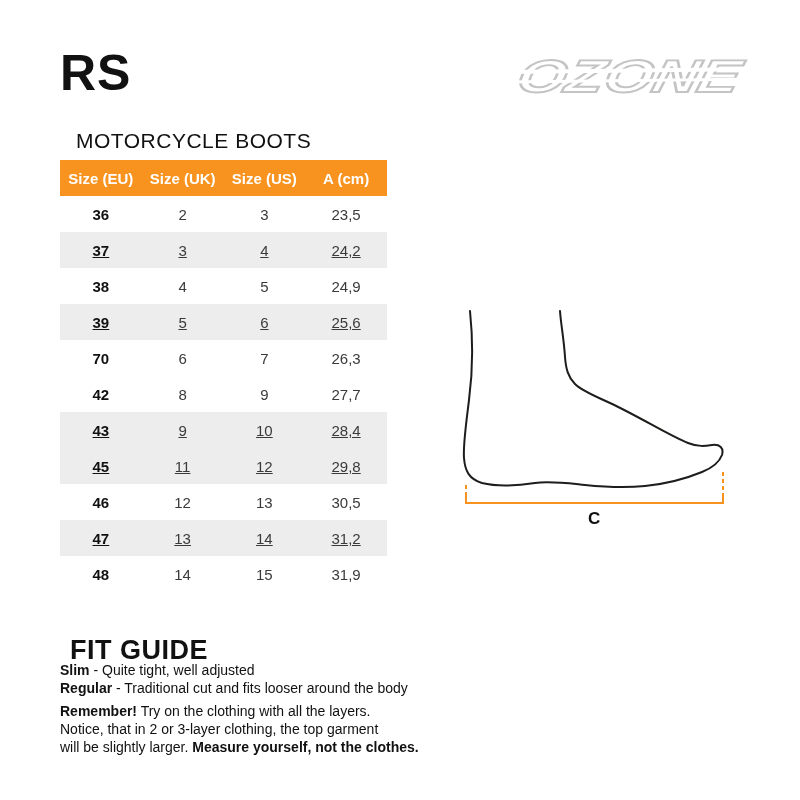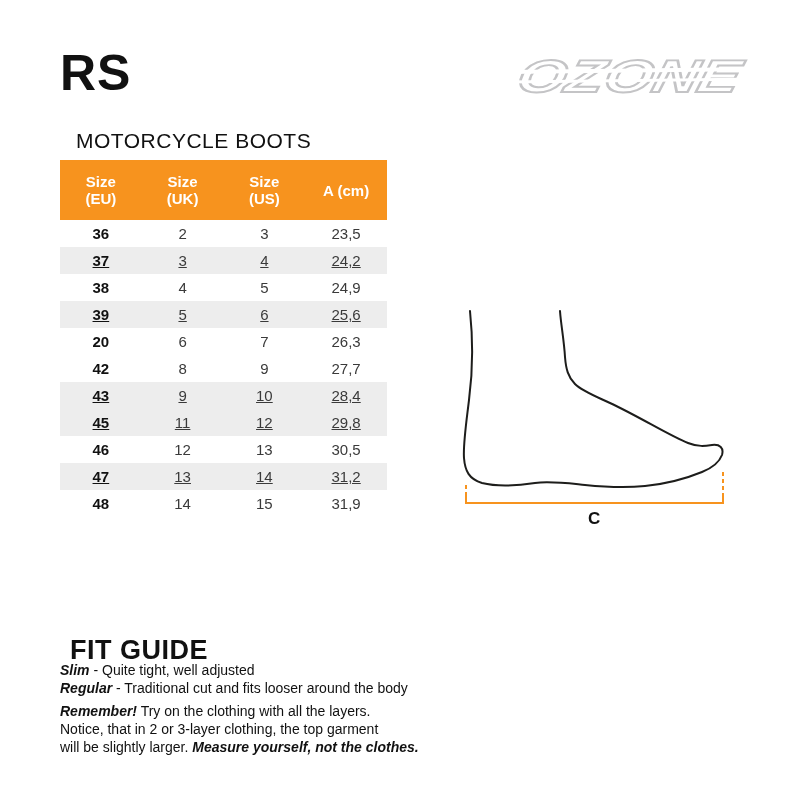--- a/index.html
+++ b/index.html
@@ -6,34 +6,34 @@
   body{font-family:"Liberation Sans", sans-serif; color:#111;}
   .canvas{position:relative;width:800px;height:800px;background:#ffffff;overflow:hidden;}
 
   
   .product-title{position:absolute;left:60px;top:48px;font-size:50px;font-weight:bold;letter-spacing:1px;line-height:1;margin:0;}
   .product-subtitle{position:absolute;left:60px;top:113px;font-size:21px;font-weight:normal;letter-spacing:0.5px;margin:16px;}
   .brand-logo{position:absolute;left:500px;top:46px;}
 
   
   table.size-table{position:absolute;left:60px;top:160px;width:327px;border-collapse:collapse;table-layout:fixed;}
-  table.size-table th{background:var(--accent);color:#ffffff;font-size:15px;font-weight:bold;height:36px;text-align:center;padding:12px;}
-  table.size-table td{height:27px;text-align:center;font-size:15px;color:#3a3a3a;padding:0;}
+  table.size-table th{background:var(--accent);color:#ffffff;font-size:15px;font-weight:bold;height:36px;text-align:center;padding:0;}
+  table.size-table td{height:36px;text-align:center;font-size:15px;color:#3a3a3a;padding:0;}
   table.size-table td.eu{font-weight:bold;color:#111;}
   table.size-table tr.stripe td{background:var(--stripe);text-decoration:underline;}
 
   
   .foot-diagram{position:absolute;left:440px;top:295px;}
 
   
   .fit-heading{position:absolute;left:60px;top:625px;font-size:27px;font-weight:bold;letter-spacing:0.5px;margin:10px;}
   .fit-lines{position:absolute;left:60px;top:661px;font-size:14px;line-height:18px;width:400px;}
   .fit-lines p{margin:0;}
   .fit-lines .para-gap{margin-top:5px;}
-  b{font-weight:bold;color:#111;font-style:italic;}
+  b{font-weight:bold;color:#111;}
 </style>
 </head>
 <body>
 
 <div class="canvas">
 
   <h1 class="product-title">RS</h1>
   <h2 class="product-subtitle">MOTORCYCLE BOOTS</h2>
 
   <svg class="brand-logo" width="260" height="62" viewBox="0 0 260 62">
@@ -73,21 +73,21 @@
           <td>5</td>
           <td>24,9</td>
         </tr>
         <tr class="stripe">
           <td class="eu">39</td>
           <td>5</td>
           <td>6</td>
           <td>25,6</td>
         </tr>
         <tr>
-          <td class="eu">20</td>
+          <td class="eu">70</td>
           <td>6</td>
           <td>7</td>
           <td>26,3</td>
         </tr>
         <tr>
           <td class="eu">42</td>
           <td>8</td>
           <td>9</td>
           <td>27,7</td>
         </tr>

